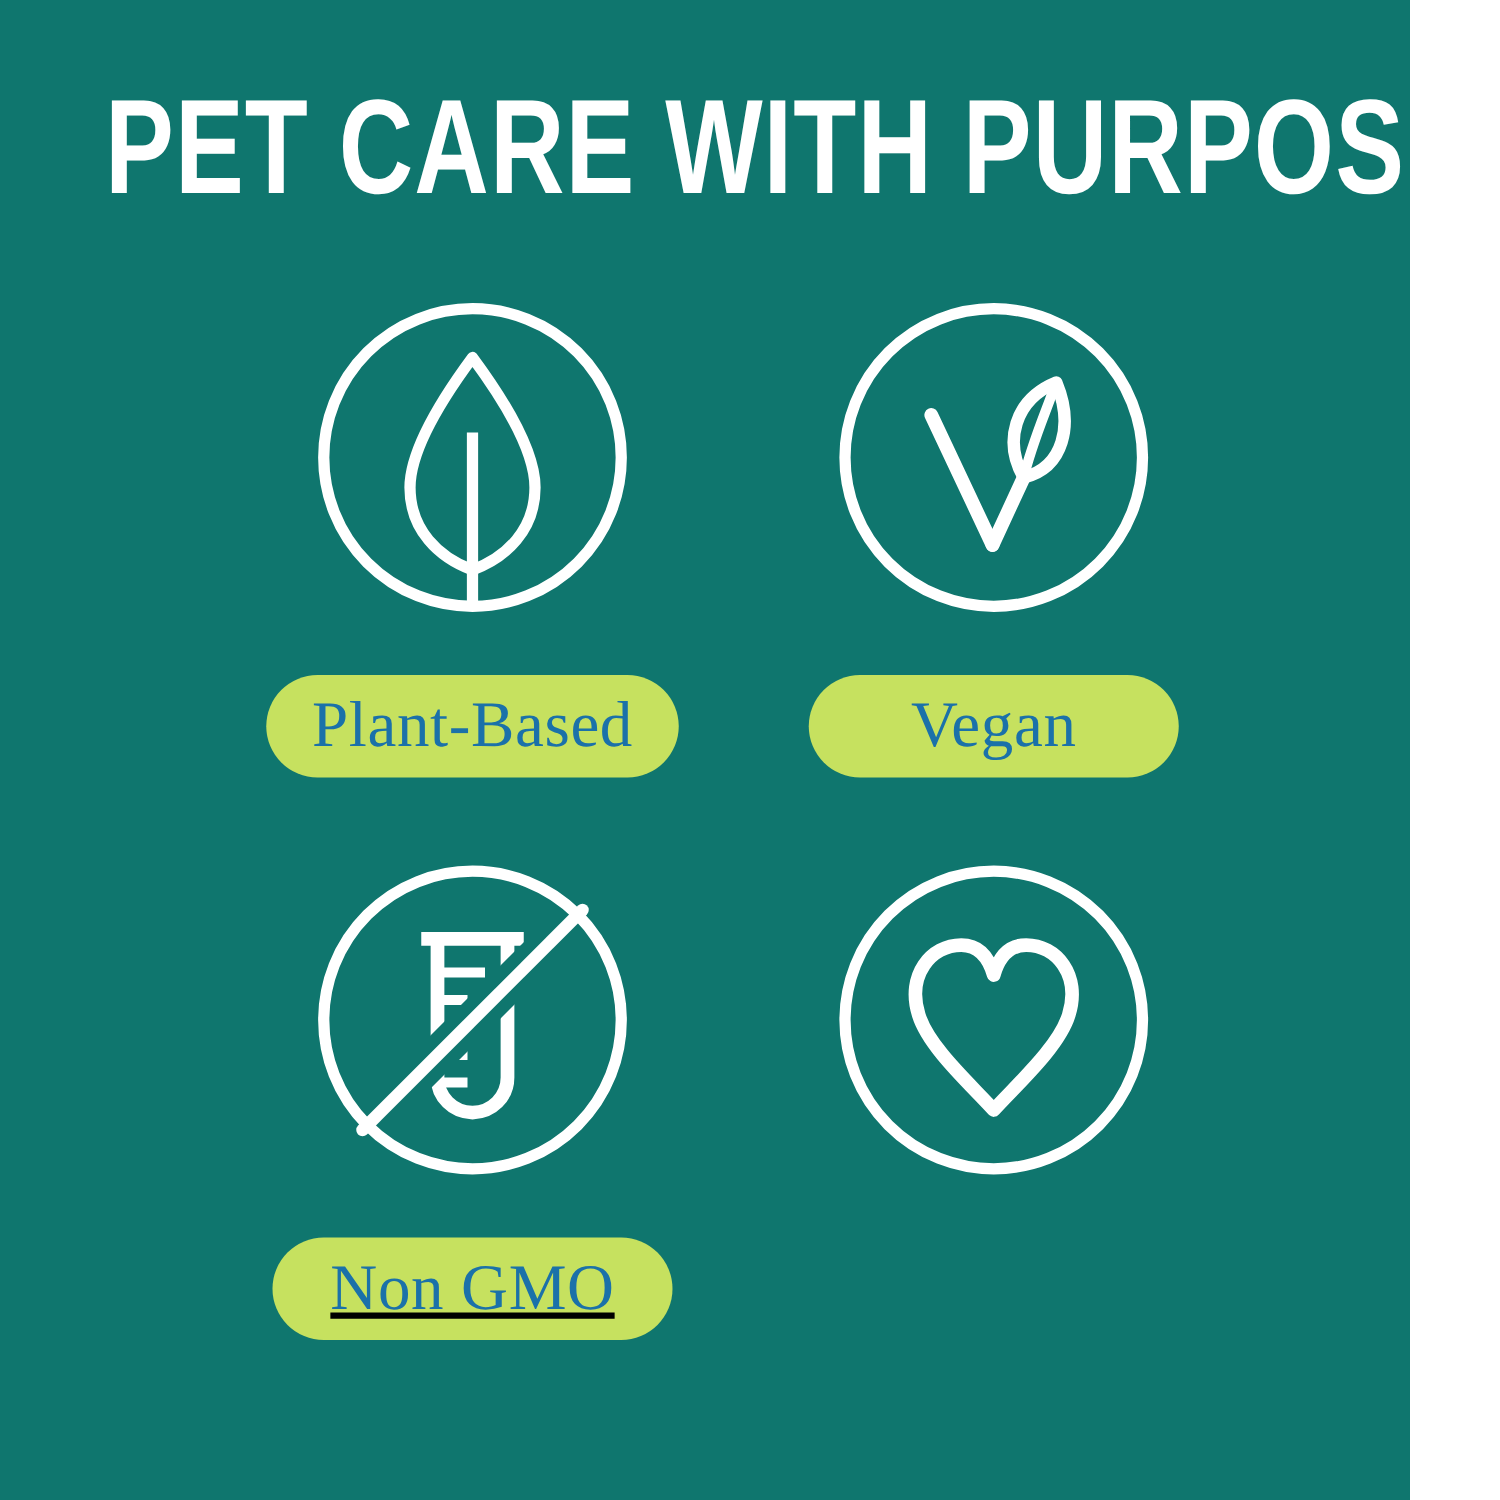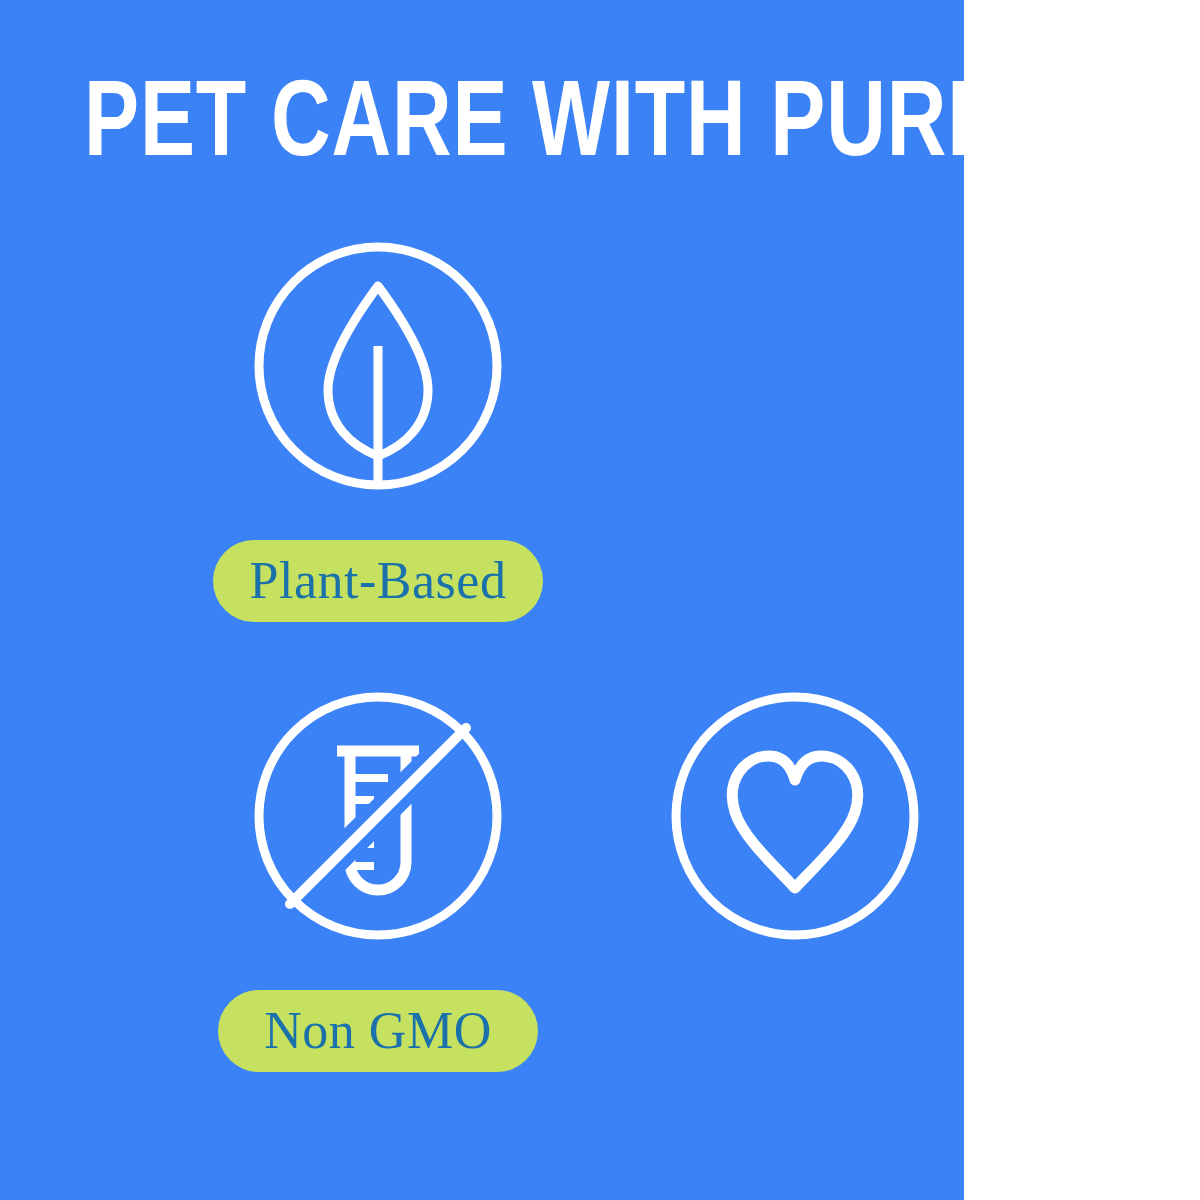--- a/index.html
+++ b/index.html
@@ -9,23 +9,23 @@
   }
   body {
     width: 1200px;
     height: 1200px;
     overflow: hidden;
     font-family: "Liberation Sans", sans-serif;
   }
 
   #poster {
     position: relative;
-    width: 964px;
+    width: 1128px;
     height: 1200px;
-    background: #3b82f6;
+    background: #0f766e;
     box-sizing: border-box;
   }
 
   
   #headline {
     position: absolute;
     top: 60px;
     left: 0;
     width: 1200px;
     text-align: center;
@@ -91,21 +91,21 @@
     font-family: "Liberation Serif", "DejaVu Serif", serif;
     font-size: 52px;
     line-height: 52px;
     font-weight: normal;
     letter-spacing: 0.5px;
     user-select: none;
   }
 
   .pill.w-plant   { width: 330px; }
   .pill.w-vegan   { width: 296px; }
-  .pill.w-gmo     { width: 320px; }
+  .pill.w-gmo     { width: 320px; text-decoration: underline; }
   .pill.w-cruelty { width: 352px; }
 </style>
 </head>
 <body>
 
 <div id="poster">
 
   <div id="headline">PET CARE WITH PURPOSE</div>
 
   <div class="badge-grid">
@@ -122,20 +122,40 @@
                    C 76 126, 92 92, 126 46 Z" fill="none" stroke="#ffffff" stroke-width="9" stroke-linejoin="round"></path>
 
           <line x1="126" y1="106" x2="126" y2="245" stroke="#ffffff" stroke-width="9" stroke-linecap="butt"></line>
         </svg>
       </div>
       <div class="pill w-plant">
         <span class="pill-label">Plant-Based</span>
       </div>
     </div>
 
+    <div class="badge col-right row-top">
+      <div class="badge-icon">
+        <svg viewBox="0 0 252 252" xmlns="http://www.w3.org/2000/svg">
+          <circle cx="126" cy="126" r="119" fill="none" stroke="#ffffff" stroke-width="9"></circle>
+
+          <path d="M76 92 L125 196" fill="none" stroke="#ffffff" stroke-width="11" stroke-linecap="round"></path>
+
+          <path d="M125 196 L150 142" fill="none" stroke="#ffffff" stroke-width="11" stroke-linecap="round"></path>
+
+          <path d="M150 142
+                   C 134 114, 142 80, 176 66
+                   C 190 100, 182 134, 150 142 Z" fill="none" stroke="#ffffff" stroke-width="10" stroke-linejoin="round"></path>
+
+          <path d="M150 142 C 156 116, 166 94, 176 66" fill="none" stroke="#ffffff" stroke-width="8" stroke-linecap="round"></path>
+        </svg>
+      </div>
+      <div class="pill w-vegan">
+        <span class="pill-label">Vegan</span>
+      </div>
+    </div>
 
     <div class="badge col-left row-bottom">
       <div class="badge-icon">
         <svg viewBox="0 0 252 252" xmlns="http://www.w3.org/2000/svg">
           <defs>
             <mask id="slashMask">
               <rect x="0" y="0" width="252" height="252" fill="#ffffff"></rect>
 
               <line x1="38" y1="214" x2="214" y2="38" stroke="#000000" stroke-width="30" stroke-linecap="round"></line>
             </mask>

